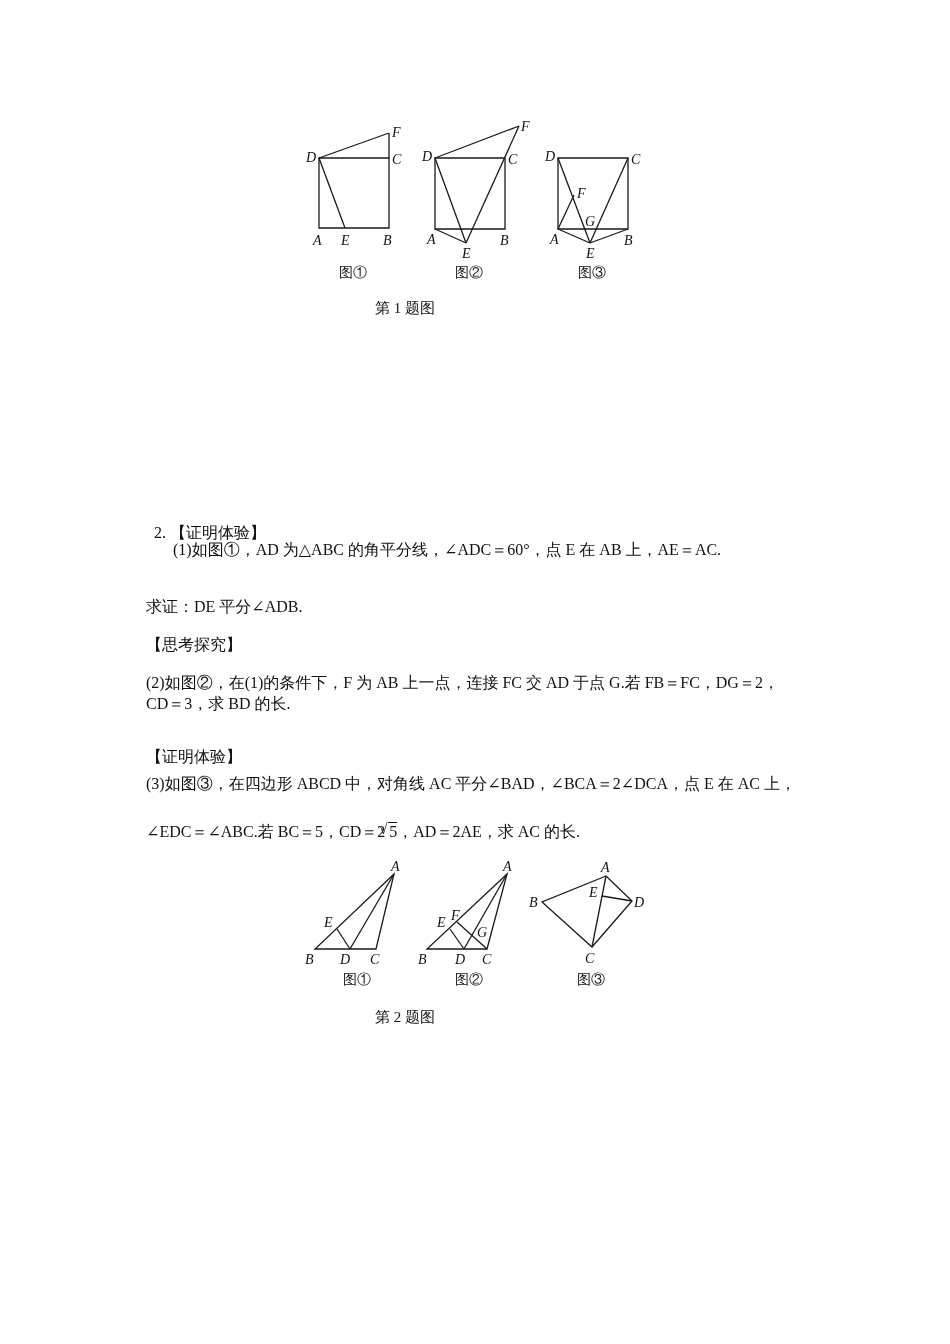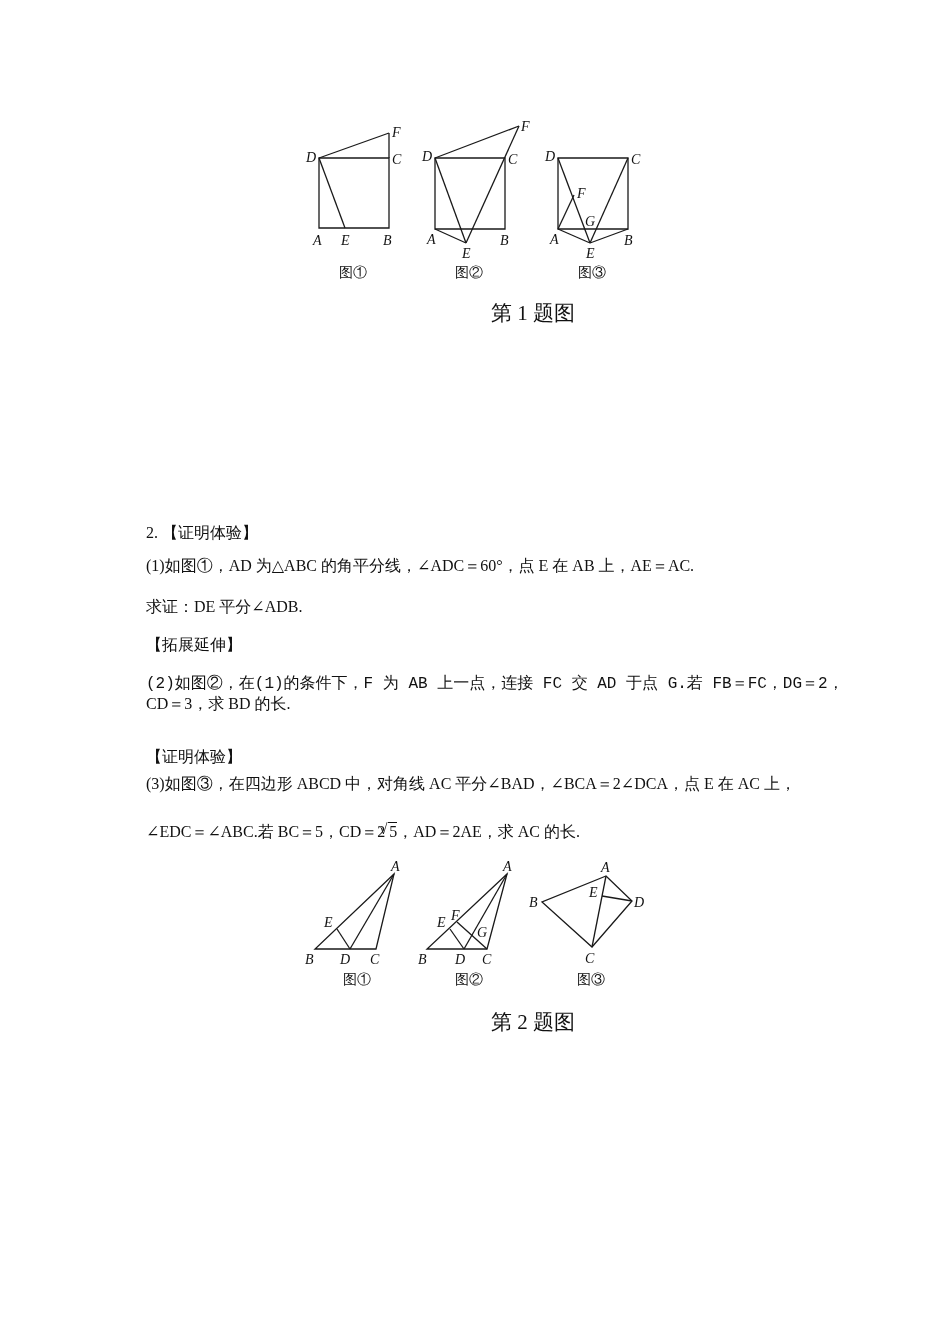--- a/index.html
+++ b/index.html
@@ -2,21 +2,21 @@
 <html><head>
   <meta charset="utf-8">
   <style>
     html, body { margin: 0; padding: 0; background: #ffffff; }
     body { width: 950px; height: 1344px; position: relative; overflow: hidden;
            font-family: "Liberation Serif", "DejaVu Serif", serif; color: #111; }
     .fig-svg { position: absolute; left: 0; top: 0; }
     .fig-svg line, .fig-svg polyline, .fig-svg polygon { stroke: #1a1a1a; stroke-width: 1.3; fill: none; }
     .fig-svg text.pt { font-family: "Liberation Serif", "DejaVu Serif", serif; font-style: italic; font-size: 14px; fill: #111; }
     .fig-svg text.cap { font-family: "Liberation Serif", "DejaVu Serif", serif; font-size: 14px; fill: #111; }
-    .caption { position: absolute; font-size: 21px; text-align: right; width: 200px; }
+    .caption { position: absolute; font-size: 15px; text-align: left; width: 200px; }
     .line { position: absolute; left: 146px; font-size: 16px; white-space: nowrap; }
     .sqrt { display: inline-block; border-top: 1px solid #111; padding-left: 1px; margin-left: 3px; position: relative; }
     .sqrt::before { content: "\221A"; position: absolute; left: -9px; top: -2px; font-size: 15px; font-style: normal; }
   </style>
 </head>
 <body>
 
 <svg class="fig-svg" width="950" height="1344">
 
   <g>
@@ -61,28 +61,28 @@
     <text class="pt" x="585" y="226">G</text>
     <text class="pt" x="550" y="244">A</text>
     <text class="pt" x="586" y="258">E</text>
     <text class="pt" x="624" y="245">B</text>
     <text class="cap" x="578" y="277">图③</text>
   </g>
 </svg>
 
 <div class="caption" style="left:375px; top:299px;">第 1 题图</div>
 
-<div class="line" style="top:523px;">
+<div class="line" style="top:523px;margin-left:8px;">
   <span>2.</span>
   <span>【证明体验】</span>
 </div>
-<div class="line" style="top:556px;">(1)如图①，AD 为△ABC 的角平分线，∠ADC＝60°，点 E 在 AB 上，AE＝AC.</div>
+<div class="line" style="top:540px;margin-left:27px;">(1)如图①，AD 为△ABC 的角平分线，∠ADC＝60°，点 E 在 AB 上，AE＝AC.</div>
 <div class="line" style="top:597px;">求证：DE 平分∠ADB.</div>
-<div class="line" style="top:635px;">【拓展延伸】</div>
-<div class="line" style="top:673px;font-family:Liberation Mono, monospace;">(2)如图②，在(1)的条件下，F 为 AB 上一点，连接 FC 交 AD 于点 G.若 FB＝FC，DG＝2，</div>
+<div class="line" style="top:635px;">【思考探究】</div>
+<div class="line" style="top:673px;">(2)如图②，在(1)的条件下，F 为 AB 上一点，连接 FC 交 AD 于点 G.若 FB＝FC，DG＝2，</div>
 <div class="line" style="top:694px;">CD＝3，求 BD 的长.</div>
 <div class="line" style="top:747px;">【证明体验】</div>
 <div class="line" style="top:774px;">(3)如图③，在四边形 ABCD 中，对角线 AC 平分∠BAD，∠BCA＝2∠DCA，点 E 在 AC 上，</div>
 <div class="line" style="top:822px;">
   <span>∠EDC＝∠ABC.若 BC＝5，CD＝2</span><span class="sqrt">5</span><span>，AD＝2AE，求 AC 的长.</span>
 </div>
 
 <svg class="fig-svg" width="950" height="1344">
 
   <g>

